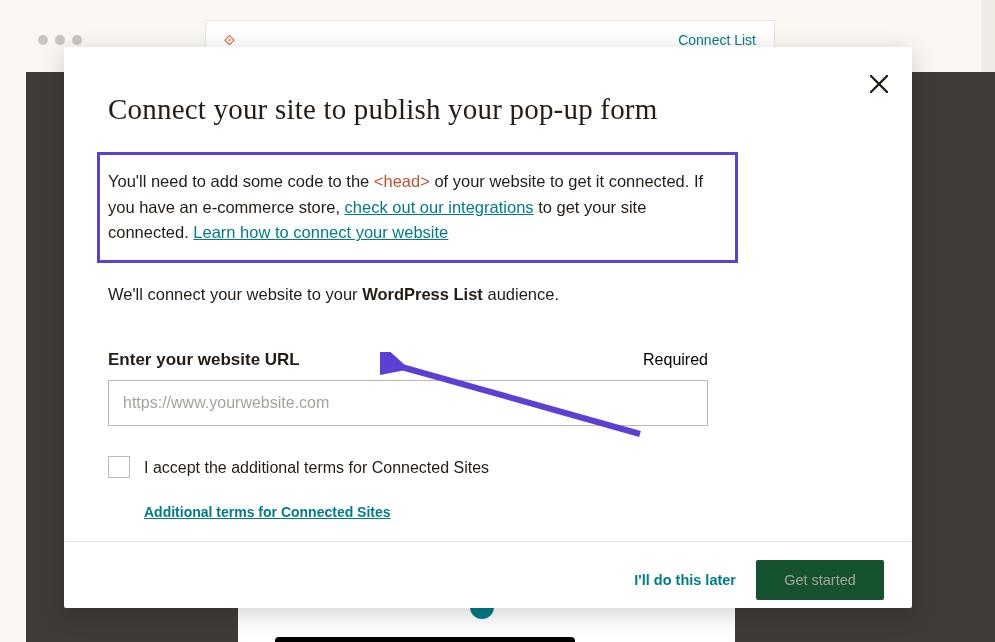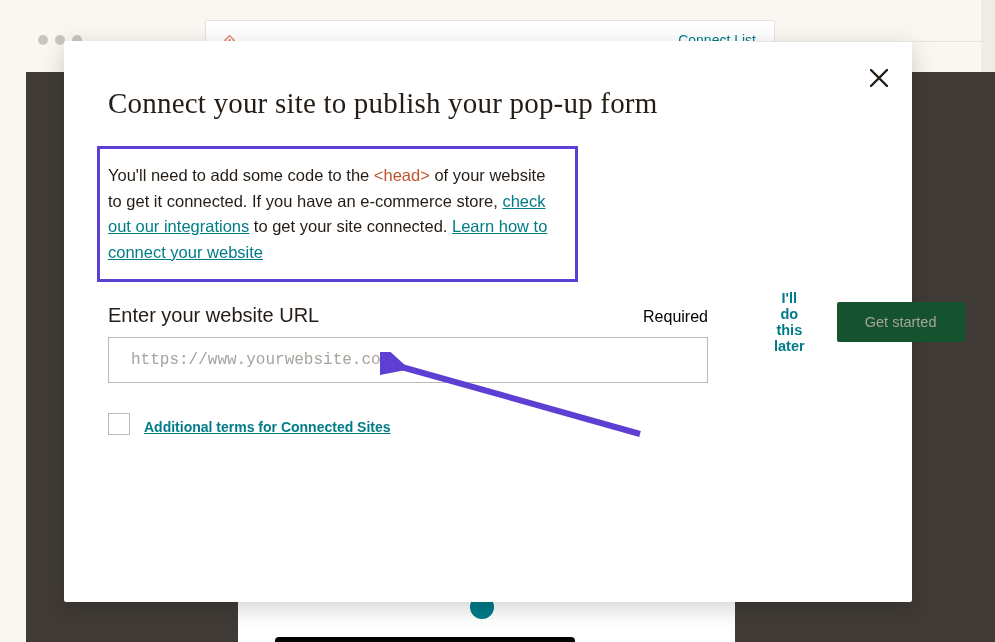--- a/index.html
+++ b/index.html
@@ -30,23 +30,23 @@
   .bg-circle {
     position: absolute; left: 470px; top: 595px; width: 24px; height: 24px;
     border-radius: 50%; background: #007c89;
   }
   .bg-black-bar { position: absolute; left: 275px; top: 637px; width: 300px; height: 5px; background: #000; border-radius: 4px 4px 0 0;}
 
   .page-shadow-right { position:absolute; top:0; right:0; width:14px; height:100%; background:#efece6;}
 
   
   .modal {
-    position: absolute; left: 64px; top: 41px; width: 848px; height: 561px;
+    position: absolute; left: 64px; top: 47px; width: 848px; height: 561px;
     background: #fff; border-radius: 2px; box-shadow: 0 6px 24px rgba(0,0,0,0.18);
-    display: flex; flex-direction: row;
+    display: flex; flex-direction: column;
   }
   .modal-close {
     position: absolute; top: 24px; right: 24px; cursor: pointer;
     font-size: 26px; line-height: 1; color: #241c15; background:none; border:none;
   }
   .modal-body { padding: 46px 44px 20px 44px; flex: 1; }
   .modal-title {
     font-family: Georgia, "Times New Roman", serif;
     font-size: 29px; font-weight: 400; letter-spacing: 0.2px;
     margin-bottom: 26px;
@@ -57,41 +57,41 @@
     margin-bottom: 22px;
   }
   .intro-text { font-size: 16.5px; line-height: 1.55; color: #241c15; }
   .code-tag { color: #c0532e; }
   .teal-link { color: #007c89; text-decoration: underline; cursor: pointer; }
 
   .audience-line { font-size: 16.5px; margin-bottom: 46px; }
   .audience-line .bold { font-weight: 700; }
 
   .field-row { display: flex; justify-content: space-between; align-items: baseline; margin-bottom: 10px; }
-  .field-label { font-size: 20px; }
+  .field-label { font-size: 17px; font-weight: bold; }
   .field-req { font-size: 16px; color: #000000; }
 
   .url-input {
     width: 600px; max-width: 600px; height: 46px; border: 1px solid #bdb9b2;
-    font-size: 16px; padding: 0 22px; color: #241c15; outline: none;
-    font-family: Liberation Mono, monospace;
+    font-size: 16px; padding: 0 14px; color: #241c15; outline: none;
+    font-family: Liberation Sans, sans-serif;
   }
   .url-input::placeholder { color: #a6a39d; }
 
   .terms-row { display: flex; align-items: flex-start; gap: 14px; margin-top: 30px; }
   .terms-checkbox {
     width: 22px; height: 22px; border: 1px solid #bdb9b2; background: #fff;
     appearance: none; cursor: pointer; flex-shrink: 0;
   }
   .terms-text { font-size: 16px; line-height: 1.5; }
-  .terms-link { color: #007c89; text-decoration: underline; font-size: 14px; font-weight: 600; display: inline-block; margin-top: 6px; cursor:pointer;}
+  .terms-link { color: #007c89; text-decoration: underline; font-size: 14px; font-weight: 600; display: inline-block; margin-top: 24px; cursor:pointer;}
 
   .modal-footer {
-    border-top: 1px solid #e6e2dc; padding: 18px 22px;
-    display: flex; justify-content: flex-end; align-items: center; gap: 32px;
+    border-top: 1px solid #e6e2dc; padding: 18px 28px;
+    display: flex; justify-content: flex-end; align-items: center; gap: 20px;
   }
   .later-btn {
     background: none; border: none; color: #007c89; font-size: 14.5px; font-weight: 600;
     cursor: pointer; font-family: inherit;
   }
   .start-btn {
     background: #14532d; color: #a6a39d; border: none; font-size: 14.5px; font-weight: 500;
     padding: 12px 24px; border-radius: 2px; cursor: not-allowed; font-family: inherit;
     min-width: 128px;
   }
@@ -132,32 +132,36 @@
 
   <div class="modal-body">
     <h1 class="modal-title">Connect your site to publish your pop-up form</h1>
 
     <div class="highlight-box">
       <p class="intro-text">
         <span>You'll need to add some code to the </span><span class="code-tag">&lt;head&gt;</span><span> of your website to get it connected. If you have an e-commerce store, </span><a class="teal-link">check out our integrations</a><span> to get your site connected. </span><a class="teal-link">Learn how to connect your website</a>
       </p>
     </div>
 
+    <p class="audience-line">
+      <span>We'll connect your website to your </span><span class="bold">WordPress List</span><span> audience.</span>
+    </p>
 
     <div style="max-width:600px;">
       <div class="field-row">
         <span class="field-label">Enter your website URL</span>
         <span class="field-req">Required</span>
       </div>
       <input type="text" class="url-input" placeholder="https://www.yourwebsite.com" style="">
     </div>
 
     <div class="terms-row">
       <input type="checkbox" class="terms-checkbox" style="">
       <div>
+        <div class="terms-text">I accept the additional terms for Connected Sites</div>
         <a class="terms-link">Additional terms for Connected Sites</a>
       </div>
     </div>
   </div>
 
   <div class="modal-footer">
     <button class="later-btn">I'll do this later</button>
     <button class="start-btn" disabled="">Get started</button>
   </div>
 

